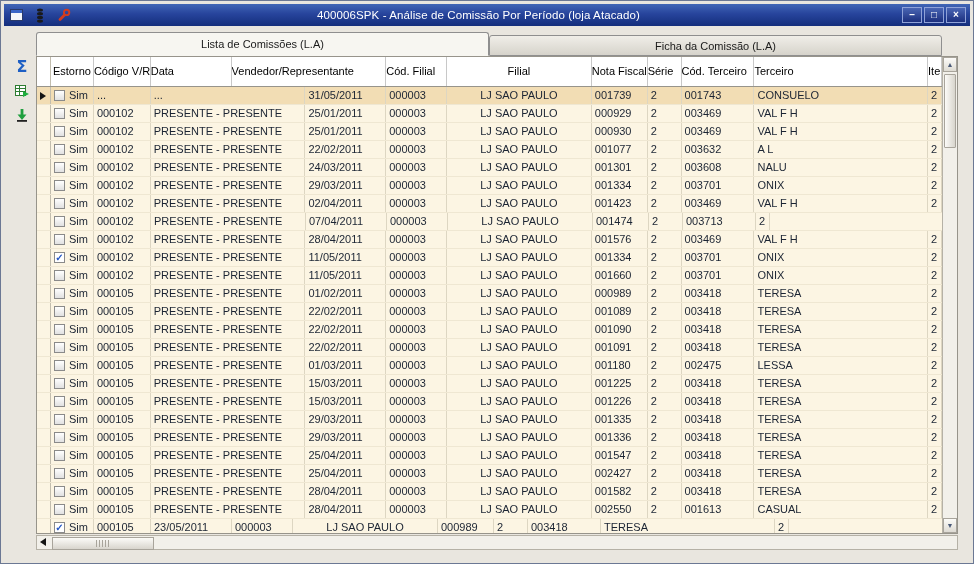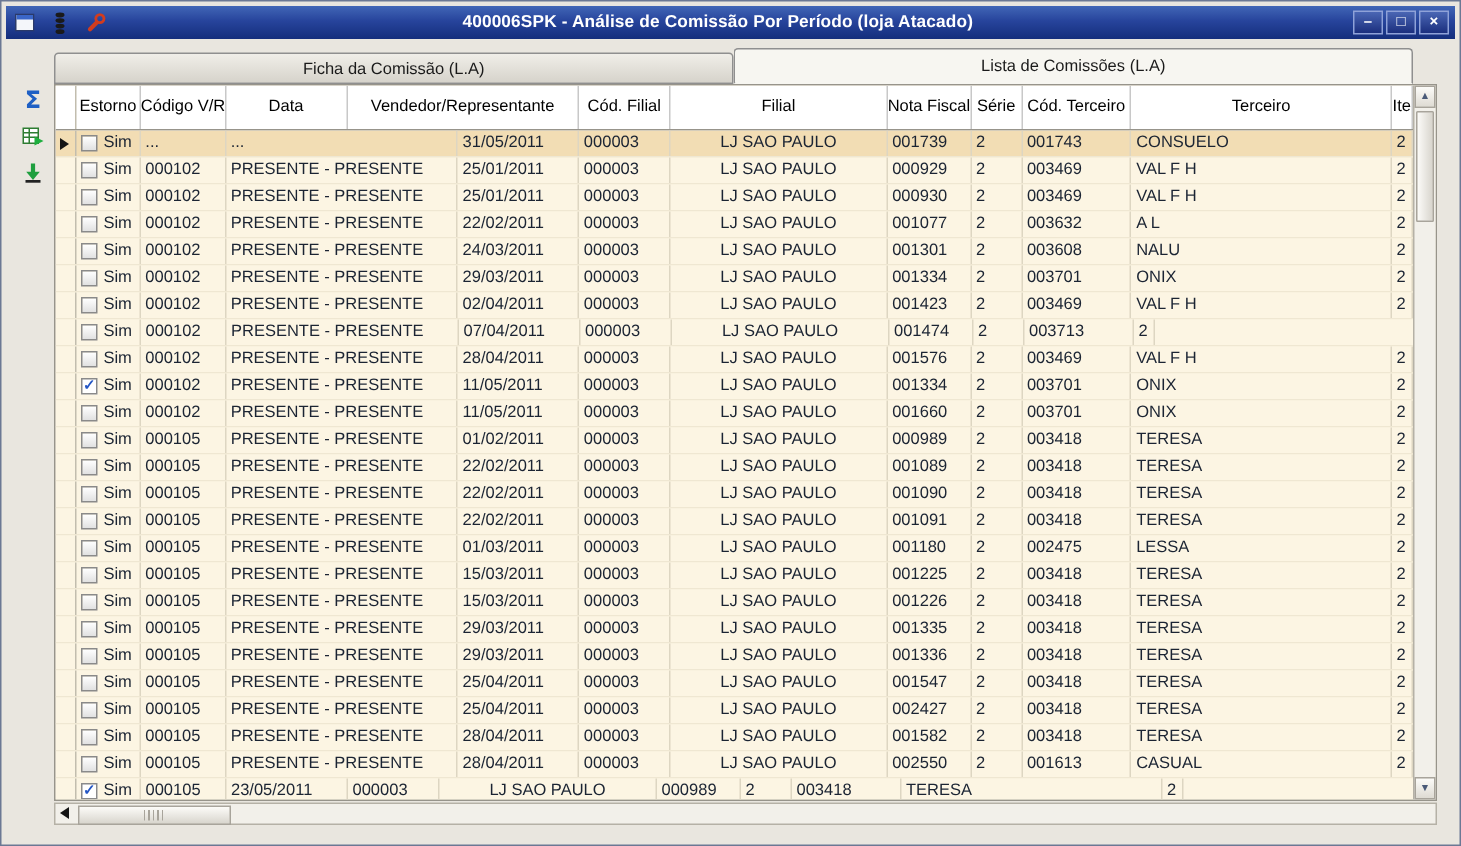--- a/index.html
+++ b/index.html
@@ -11,21 +11,21 @@
   
   .titlebar{
     position:absolute;left:3px;top:3px;right:3px;height:22px;
     background:linear-gradient(#4166b6 0%,#27449c 45%,#142e7c 100%);
     display:flex;align-items:center;padding:0 4px;box-sizing:border-box;
   }
   .title-icons{display:flex;gap:8px;align-items:center;z-index:2}
   .t-icon{display:flex;align-items:center;justify-content:center;width:16px;height:16px;cursor:pointer}
   .titlebar-title{
     position:absolute;left:0;right:17px;text-align:center;color:#ffffff;
-    font-weight:bold;font-size:11.5px;letter-spacing:.1px;
+    font-weight:normal;font-size:11.5px;letter-spacing:.1px;
   }
   .win-controls{margin-left:auto;display:flex;gap:2px;z-index:2}
   .win-btn{
     width:20px;height:16px;box-sizing:border-box;cursor:pointer;
     background:linear-gradient(#4a66b4,#1b2f7e);border:1px solid #8fa2d8;
     color:#fff;font-size:10px;line-height:13px;text-align:center;font-weight:bold;
   }
   .win-btn.close{background:linear-gradient(#4a66b4,#1b2f7e)}
   
   .side-toolbar{position:absolute;left:9px;top:56px;width:24px;display:flex;flex-direction:column;gap:5px;align-items:center}
@@ -41,21 +41,21 @@
   .tab.active{margin-top:0;height:24px;line-height:23px;background:#f7f6f1;border-bottom-color:#f7f6f1}
   
   .grid{
     position:absolute;left:35px;top:55px;width:922px;height:478px;box-sizing:border-box;
     background:#fcf5e3;border:1px solid #97948b;
   }
   .grid-table{position:absolute;left:0;top:0;right:15px;bottom:0;overflow:hidden}
   .grid-header{display:flex;height:30px;background:#ffffff;border-bottom:1px solid #97948b;box-sizing:border-box}
   .hcell{
     box-sizing:border-box;border-right:1px solid #c8c8c8;font-size:11px;line-height:29px;
-    text-align:center;white-space:nowrap;overflow:hidden;color:#000;
+    white-space:nowrap;overflow:hidden;color:#000;
   }
   .grid-body{position:absolute;top:30px;left:0;right:0;bottom:0;overflow:hidden}
   .grid-row{display:flex;height:18px;box-sizing:border-box;background:#fcf5e3;border-bottom:1px solid #efe7d2;cursor:default}
   .grid-row.selected{background:#f2ddb4}
   .cell{
     box-sizing:border-box;border-right:1px solid #ddd6c2;font-size:11px;line-height:17px;
     white-space:nowrap;overflow:hidden;color:#1b2433;padding:0 0 0 3px;
   }
   .col-sel{width:14px;padding:0;display:flex;align-items:center;justify-content:center;border-right:1px solid #c2bdae}
   .col-estorno{width:43px;display:flex;align-items:center;padding-left:2px}
@@ -149,22 +149,22 @@
     <div class="tool-btn">
       <svg width="16" height="16">
           <rect x="6.6" y="2" width="2.8" height="6" fill="#1f9f3f"></rect>
           <path d="M3.5 7.5 h9 l-4.5 5.5 z" fill="#1f9f3f"></path>
           <rect x="3" y="13" width="10" height="1.8" fill="#222222"></rect>
         </svg>
     </div>
   </div>
 
   <div class="tabstrip">
+    <div class="tab active">Lista de Comissões (L.A)</div>
     <div class="tab">Ficha da Comissão (L.A)</div>
-    <div class="tab active">Lista de Comissões (L.A)</div>
   </div>
 
   <div class="grid">
     <div class="grid-table">
       <div class="grid-header">
         <div class="hcell col-sel"></div>
         <div class="hcell col-estorno">Estorno</div>
         <div class="hcell col-codigo">Código V/R</div>
         <div class="hcell col-data">Data</div>
         <div class="hcell col-vendedor">Vendedor/Representante</div>

